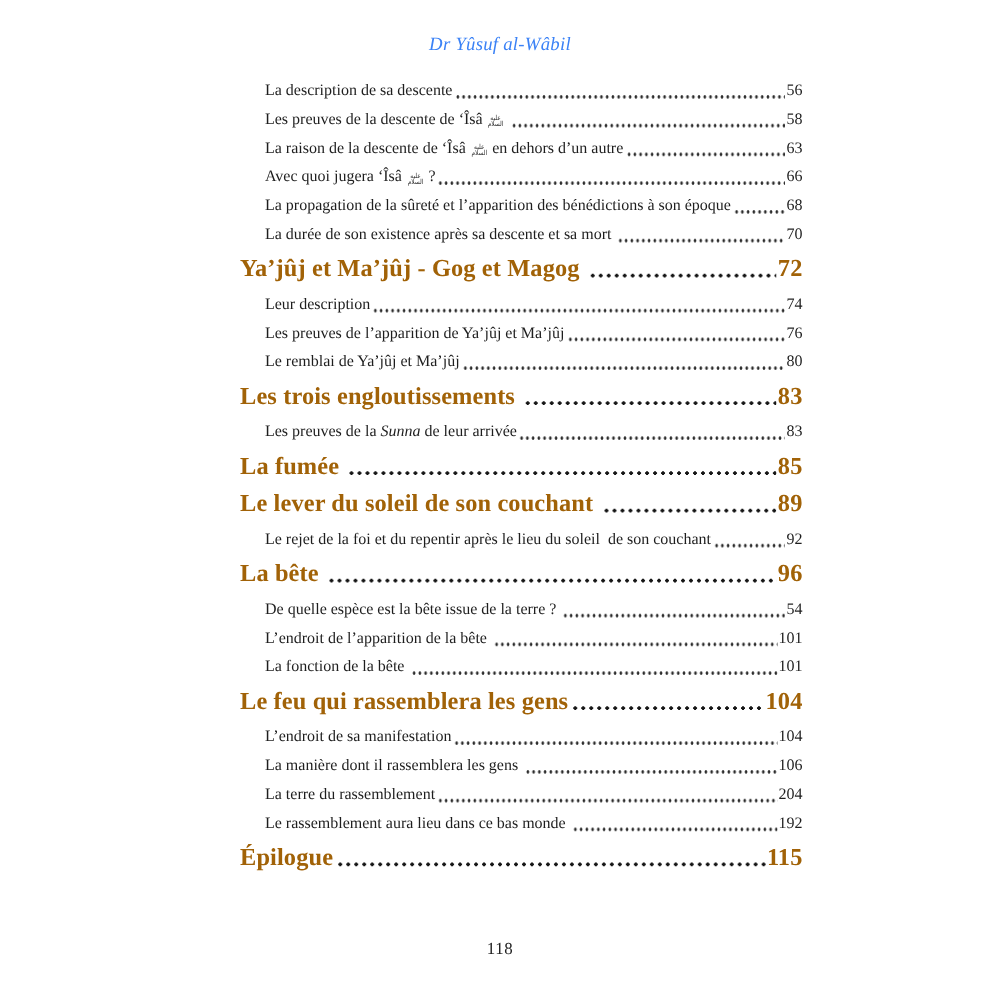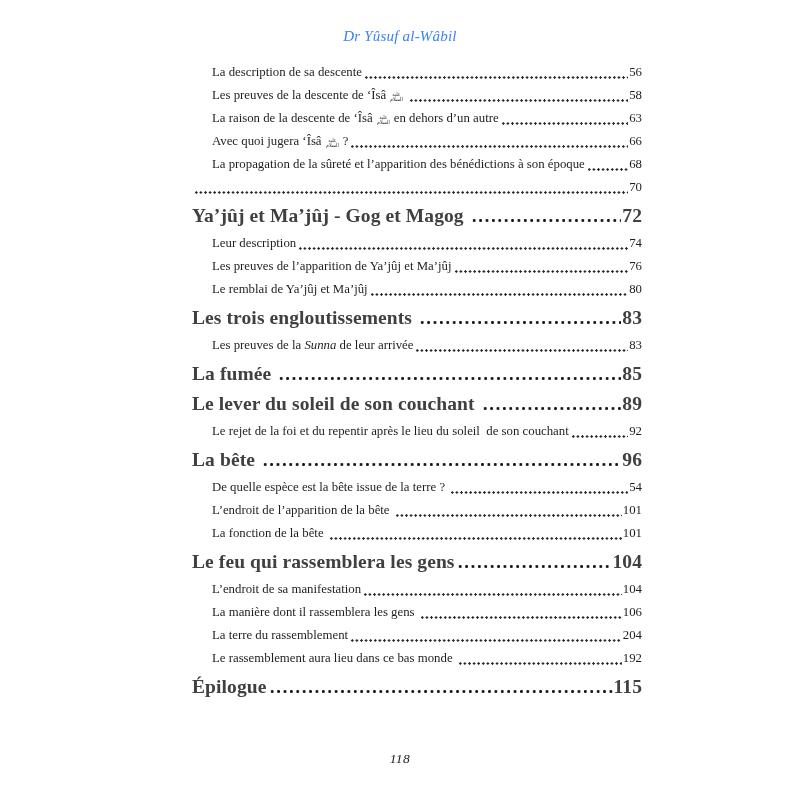--- a/index.html
+++ b/index.html
@@ -60,21 +60,21 @@
     margin: 0 1px 0 2px;
     background-image: radial-gradient(circle, #2a2a2a 0.95px, rgba(0,0,0,0) 1.3px);
     background-size: 4.6px 2.6px;
     background-position: 0 14.5px;
   }
   .row.h1 {
     height: 26px;
     line-height: 26px;
     font-size: 19.5px;
     font-weight: bold;
-    color: #404040;
+    color: #a16207;
     margin-top: 4px;
     margin-bottom: 3px;
     letter-spacing: 0.1px;
   }
   .row.h1 .leader {
     margin: 0 1px 0 2px;
     background-image: radial-gradient(circle, #161616 1.35px, rgba(0,0,0,0) 1.7px);
     background-size: 6.4px 3.4px;
     background-position: 0 15.5px;
   }
@@ -94,36 +94,35 @@
   .honorific span { display: block; }
   .page-footer {
     position: absolute;
     top: 751px;
     left: 0;
     width: 800px;
     text-align: center;
     font-size: 13.5px;
     color: #222222;
     letter-spacing: 0.5px;
-    font-style: italic;
   }
 </style>
 </head>
 <body>
 
 <div class="page">
   <div class="running-header">Dr Yûsuf al-Wâbil</div>
 
   <div class="toc" id="toc">
       <div class="row sub"><span class="title">La description de sa descente</span><span class="leader"></span><span class="pagenum">56</span></div>
       <div class="row sub"><span class="title">Les preuves de la descente de ‘Îsâ <span class="honorific"><span>عليه</span><span>السلام</span></span> </span><span class="leader"></span><span class="pagenum">58</span></div>
       <div class="row sub"><span class="title">La raison de la descente de ‘Îsâ <span class="honorific"><span>عليه</span><span>السلام</span></span> en dehors d’un autre</span><span class="leader"></span><span class="pagenum">63</span></div>
       <div class="row sub"><span class="title">Avec quoi jugera ‘Îsâ <span class="honorific"><span>عليه</span><span>السلام</span></span> ?</span><span class="leader"></span><span class="pagenum">66</span></div>
       <div class="row sub"><span class="title">La propagation de la sûreté et l’apparition des bénédictions à son époque</span><span class="leader"></span><span class="pagenum">68</span></div>
-      <div class="row sub"><span class="leader"></span><span class="pagenum">70</span></div>
+      <div class="row sub"><span class="title">La durée de son existence après sa descente et sa mort </span><span class="leader"></span><span class="pagenum">70</span></div>
       <div class="row h1"><span class="title">Ya’jûj et Ma’jûj - Gog et Magog </span><span class="leader"></span><span class="pagenum">72</span></div>
       <div class="row sub"><span class="title">Leur description</span><span class="leader"></span><span class="pagenum">74</span></div>
       <div class="row sub"><span class="title">Les preuves de l’apparition de Ya’jûj et Ma’jûj</span><span class="leader"></span><span class="pagenum">76</span></div>
       <div class="row sub"><span class="title">Le remblai de Ya’jûj et Ma’jûj</span><span class="leader"></span><span class="pagenum">80</span></div>
       <div class="row h1"><span class="title">Les trois engloutissements </span><span class="leader"></span><span class="pagenum">83</span></div>
       <div class="row sub"><span class="title">Les preuves de la <em>Sunna</em> de leur arrivée</span><span class="leader"></span><span class="pagenum">83</span></div>
       <div class="row h1"><span class="title">La fumée </span><span class="leader"></span><span class="pagenum">85</span></div>
       <div class="row h1"><span class="title">Le lever du soleil de son couchant </span><span class="leader"></span><span class="pagenum">89</span></div>
       <div class="row sub"><span class="title">Le rejet de la foi et du repentir après le lieu du soleil  de son couchant</span><span class="leader"></span><span class="pagenum">92</span></div>
       <div class="row h1"><span class="title">La bête </span><span class="leader"></span><span class="pagenum">96</span></div>

